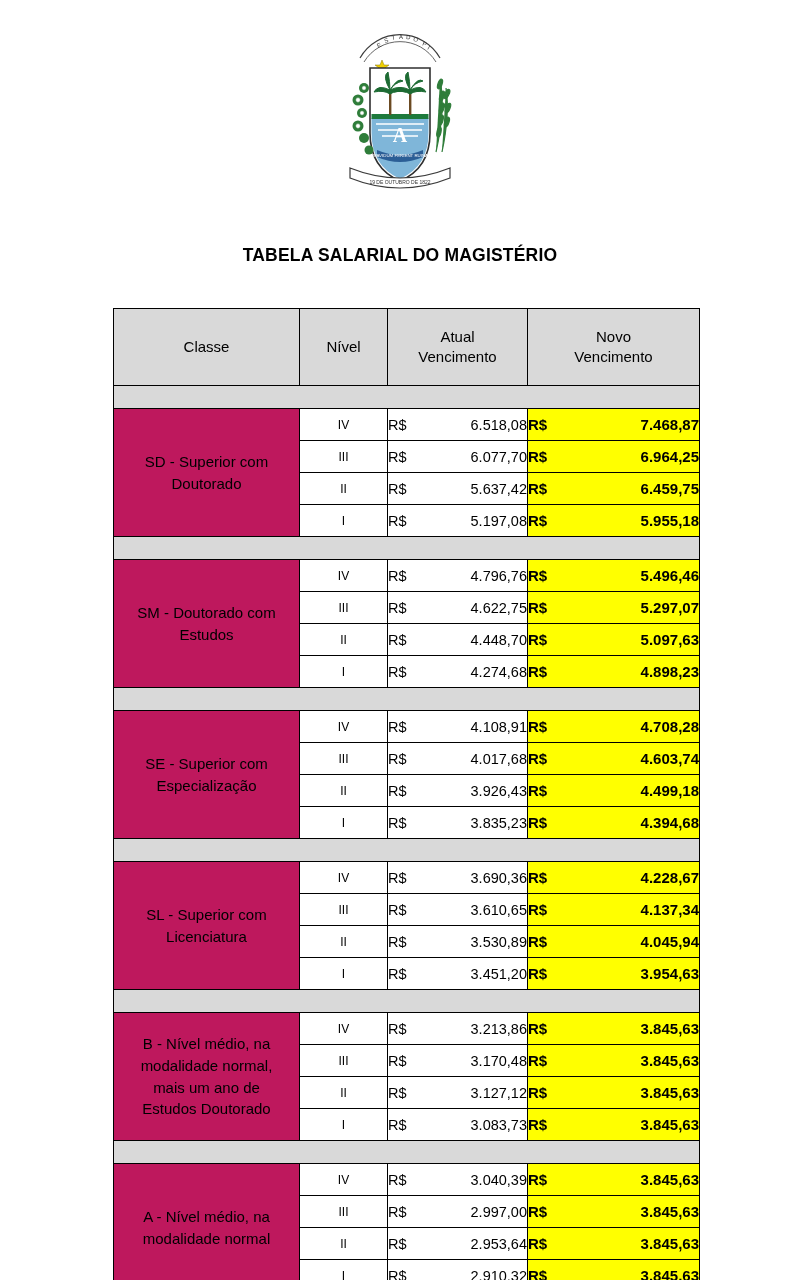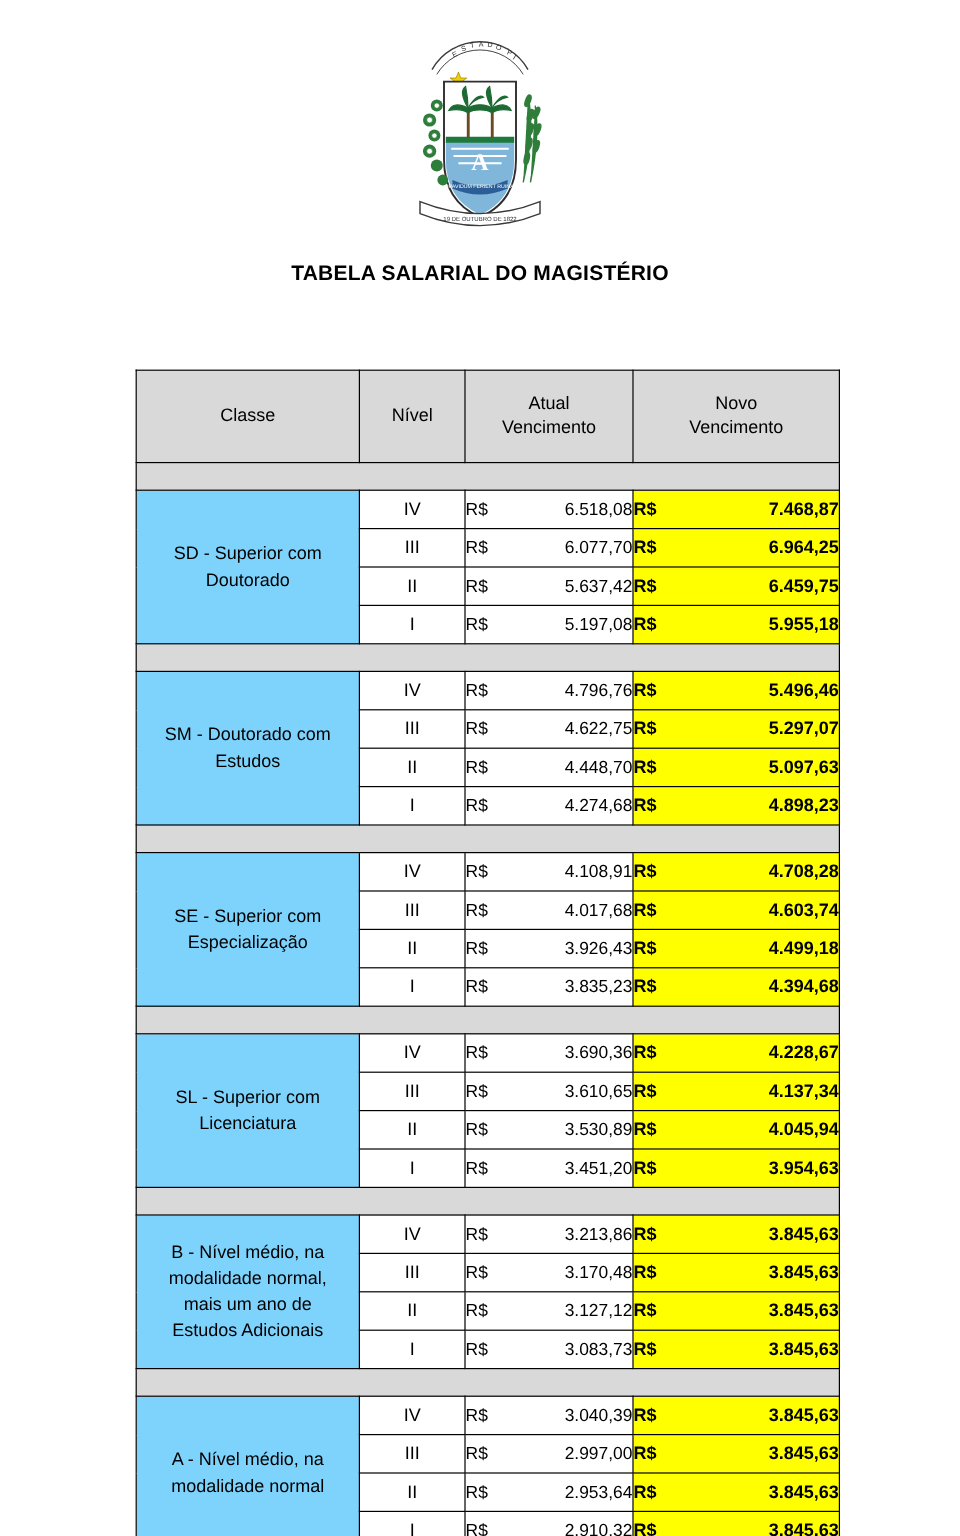--- a/index.html
+++ b/index.html
@@ -33,21 +33,21 @@
   .crest {
     width: 160px;
     height: 175px;
     position: relative;
   }
   .crest svg { display: block; }
 
   
   .title-block {
     position: absolute;
-    top: 214px;
+    top: 242px;
     left: 0;
     width: 800px;
     text-align: center;
     font-weight: bold;
     font-size: 17.5px;
     letter-spacing: .2px;
     line-height: 1.5;
   }
   .title-block div { white-space: nowrap; }
 
@@ -80,28 +80,28 @@
     background: #d9d9d9;
     height: 76px;
     font-size: 15px;
     line-height: 1.35;
   }
   thead td.novo-head {
     font-weight: normal;
   }
 
   td.classe-cell {
-    background: #7dd3fc;
+    background: #be185d;
     font-size: 15px;
     line-height: 1.45;
     padding: 2px 6px;
   }
   td.nivel-cell {
     height: 31px;
-    font-size: 15px;
+    font-size: 12px;
   }
   td.money {
     padding: 0 8px 0 10px;
     height: 31px;
   }
   td.money .row-money {
     display: flex;
     justify-content: space-between;
     align-items: center;
     width: 100%;
@@ -522,21 +522,21 @@
 
         <tr class="spacer">
           <td colspan="4"></td>
         </tr>
 
         <tr>
           <td class="classe-cell" rowspan="4">
             <div>B - Nível médio, na</div>
             <div>modalidade normal,</div>
             <div>mais um ano de</div>
-            <div>Estudos Adicionais</div>
+            <div>Estudos Doutorado</div>
           </td>
           <td class="nivel-cell">IV</td>
           <td class="money">
               <div class="row-money">
                 <span class="cur">R$</span>
                 <span class="val">3.213,86</span>
               </div>
             </td>
           <td class="money novo">
               <div class="row-money">

